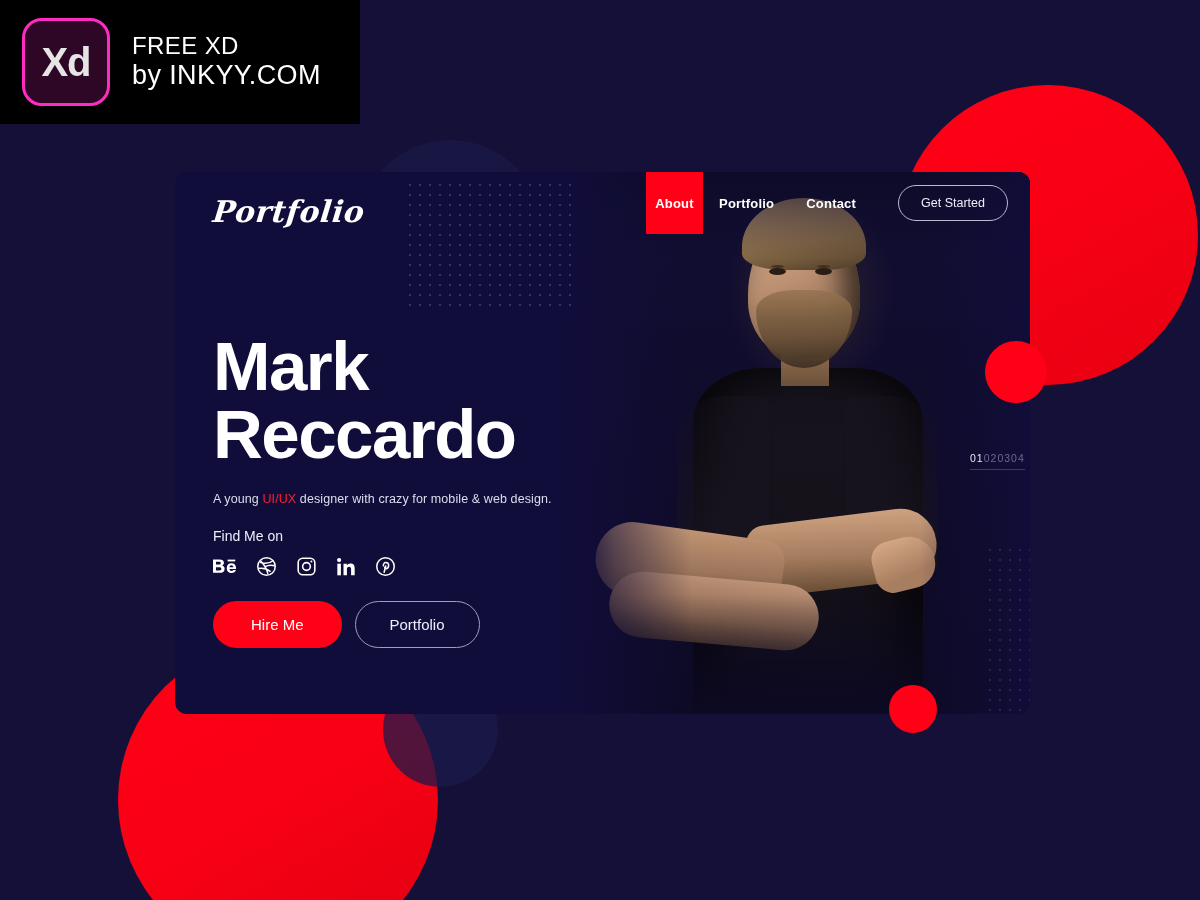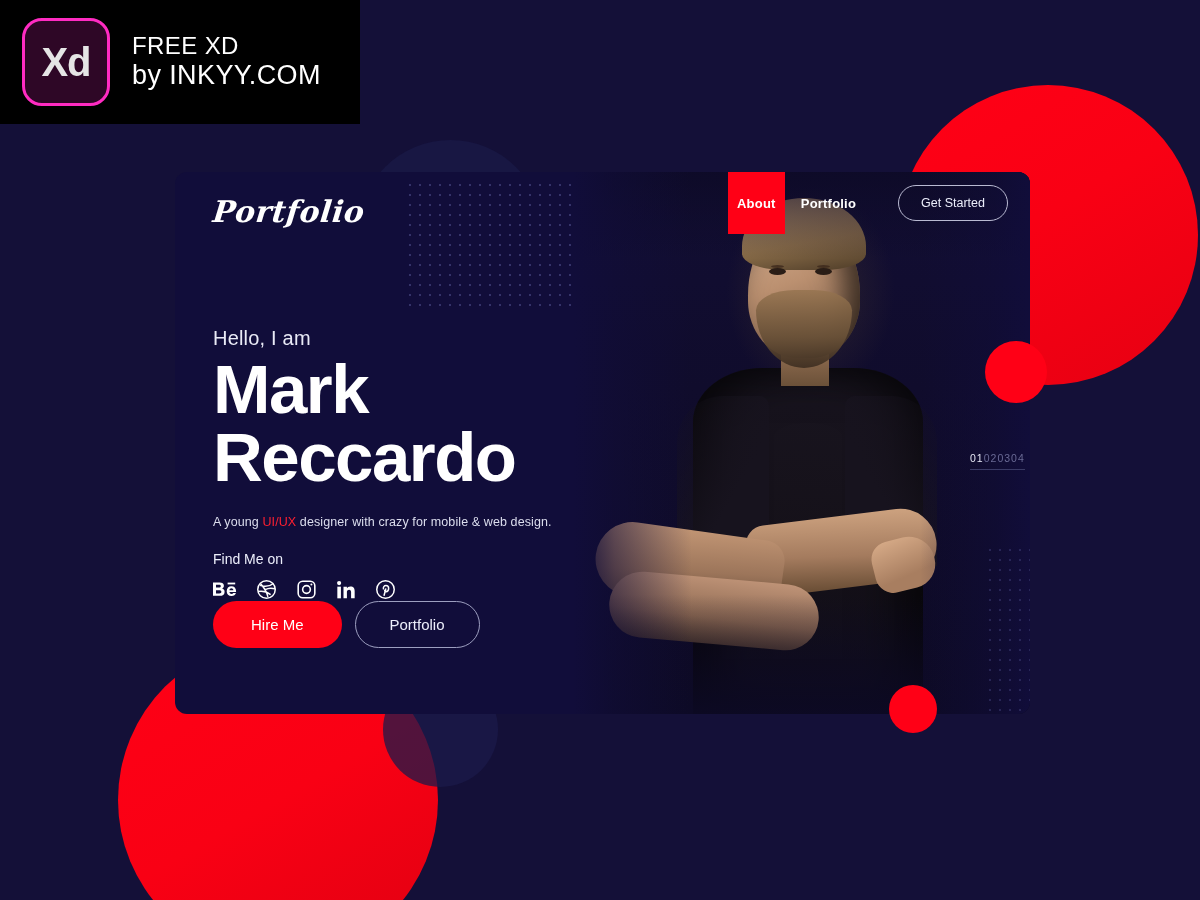--- a/index.html
+++ b/index.html
@@ -298,25 +298,25 @@
     <div class="ph ph-vig"></div>
   </div>
 
   <div class="dots dots-bottom"></div>
 
   <div class="logo">Portfolio</div>
 
   <nav class="nav">
     <div class="nav-item active">About</div>
     <div class="nav-item">Portfolio</div>
+    <div class="nav-item">Contact</div>
     <button class="btn-get">Get Started</button>
   </nav>
 
   <div class="hero">
-    <div class="hello">Hello, I am</div>
     <div class="name">
       <span>Mark</span><br>
       <span>Reccardo</span>
     </div>
     <div class="tagline">
       <span>A young </span><span class="hl">UI/UX</span><span> designer with crazy for mobile &amp; web design.</span>
     </div>
 
     <div class="findme">Find Me on</div>
 

